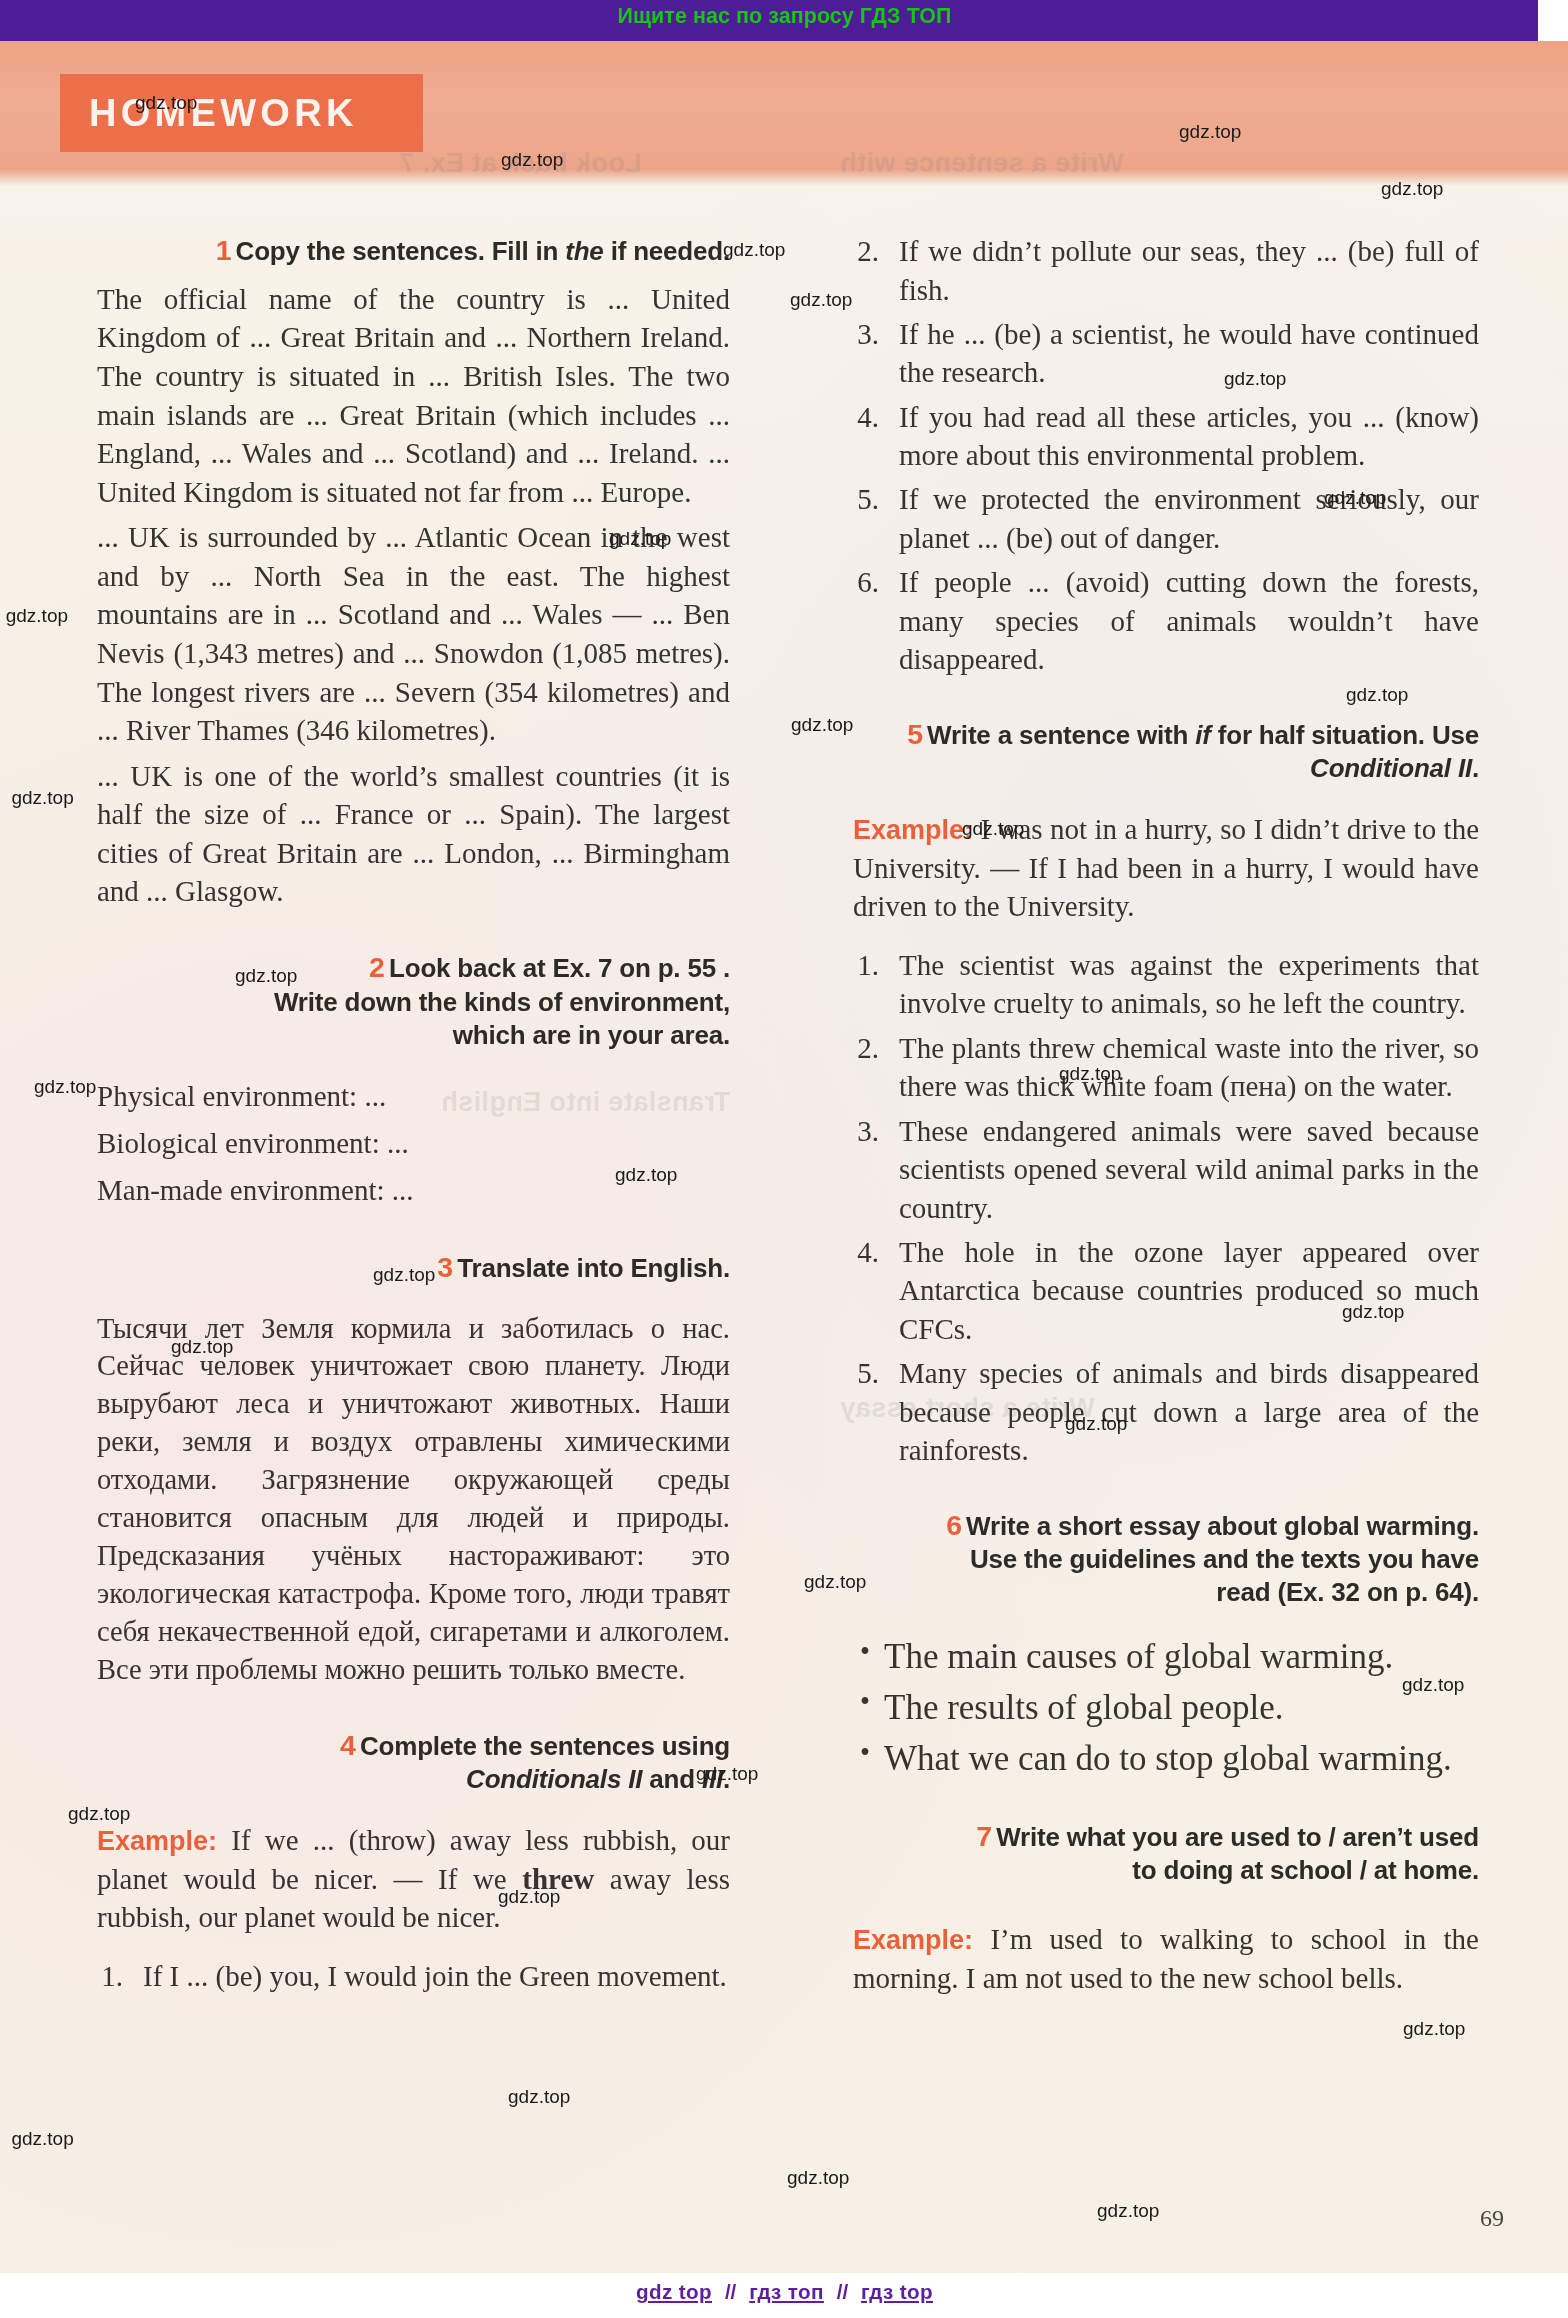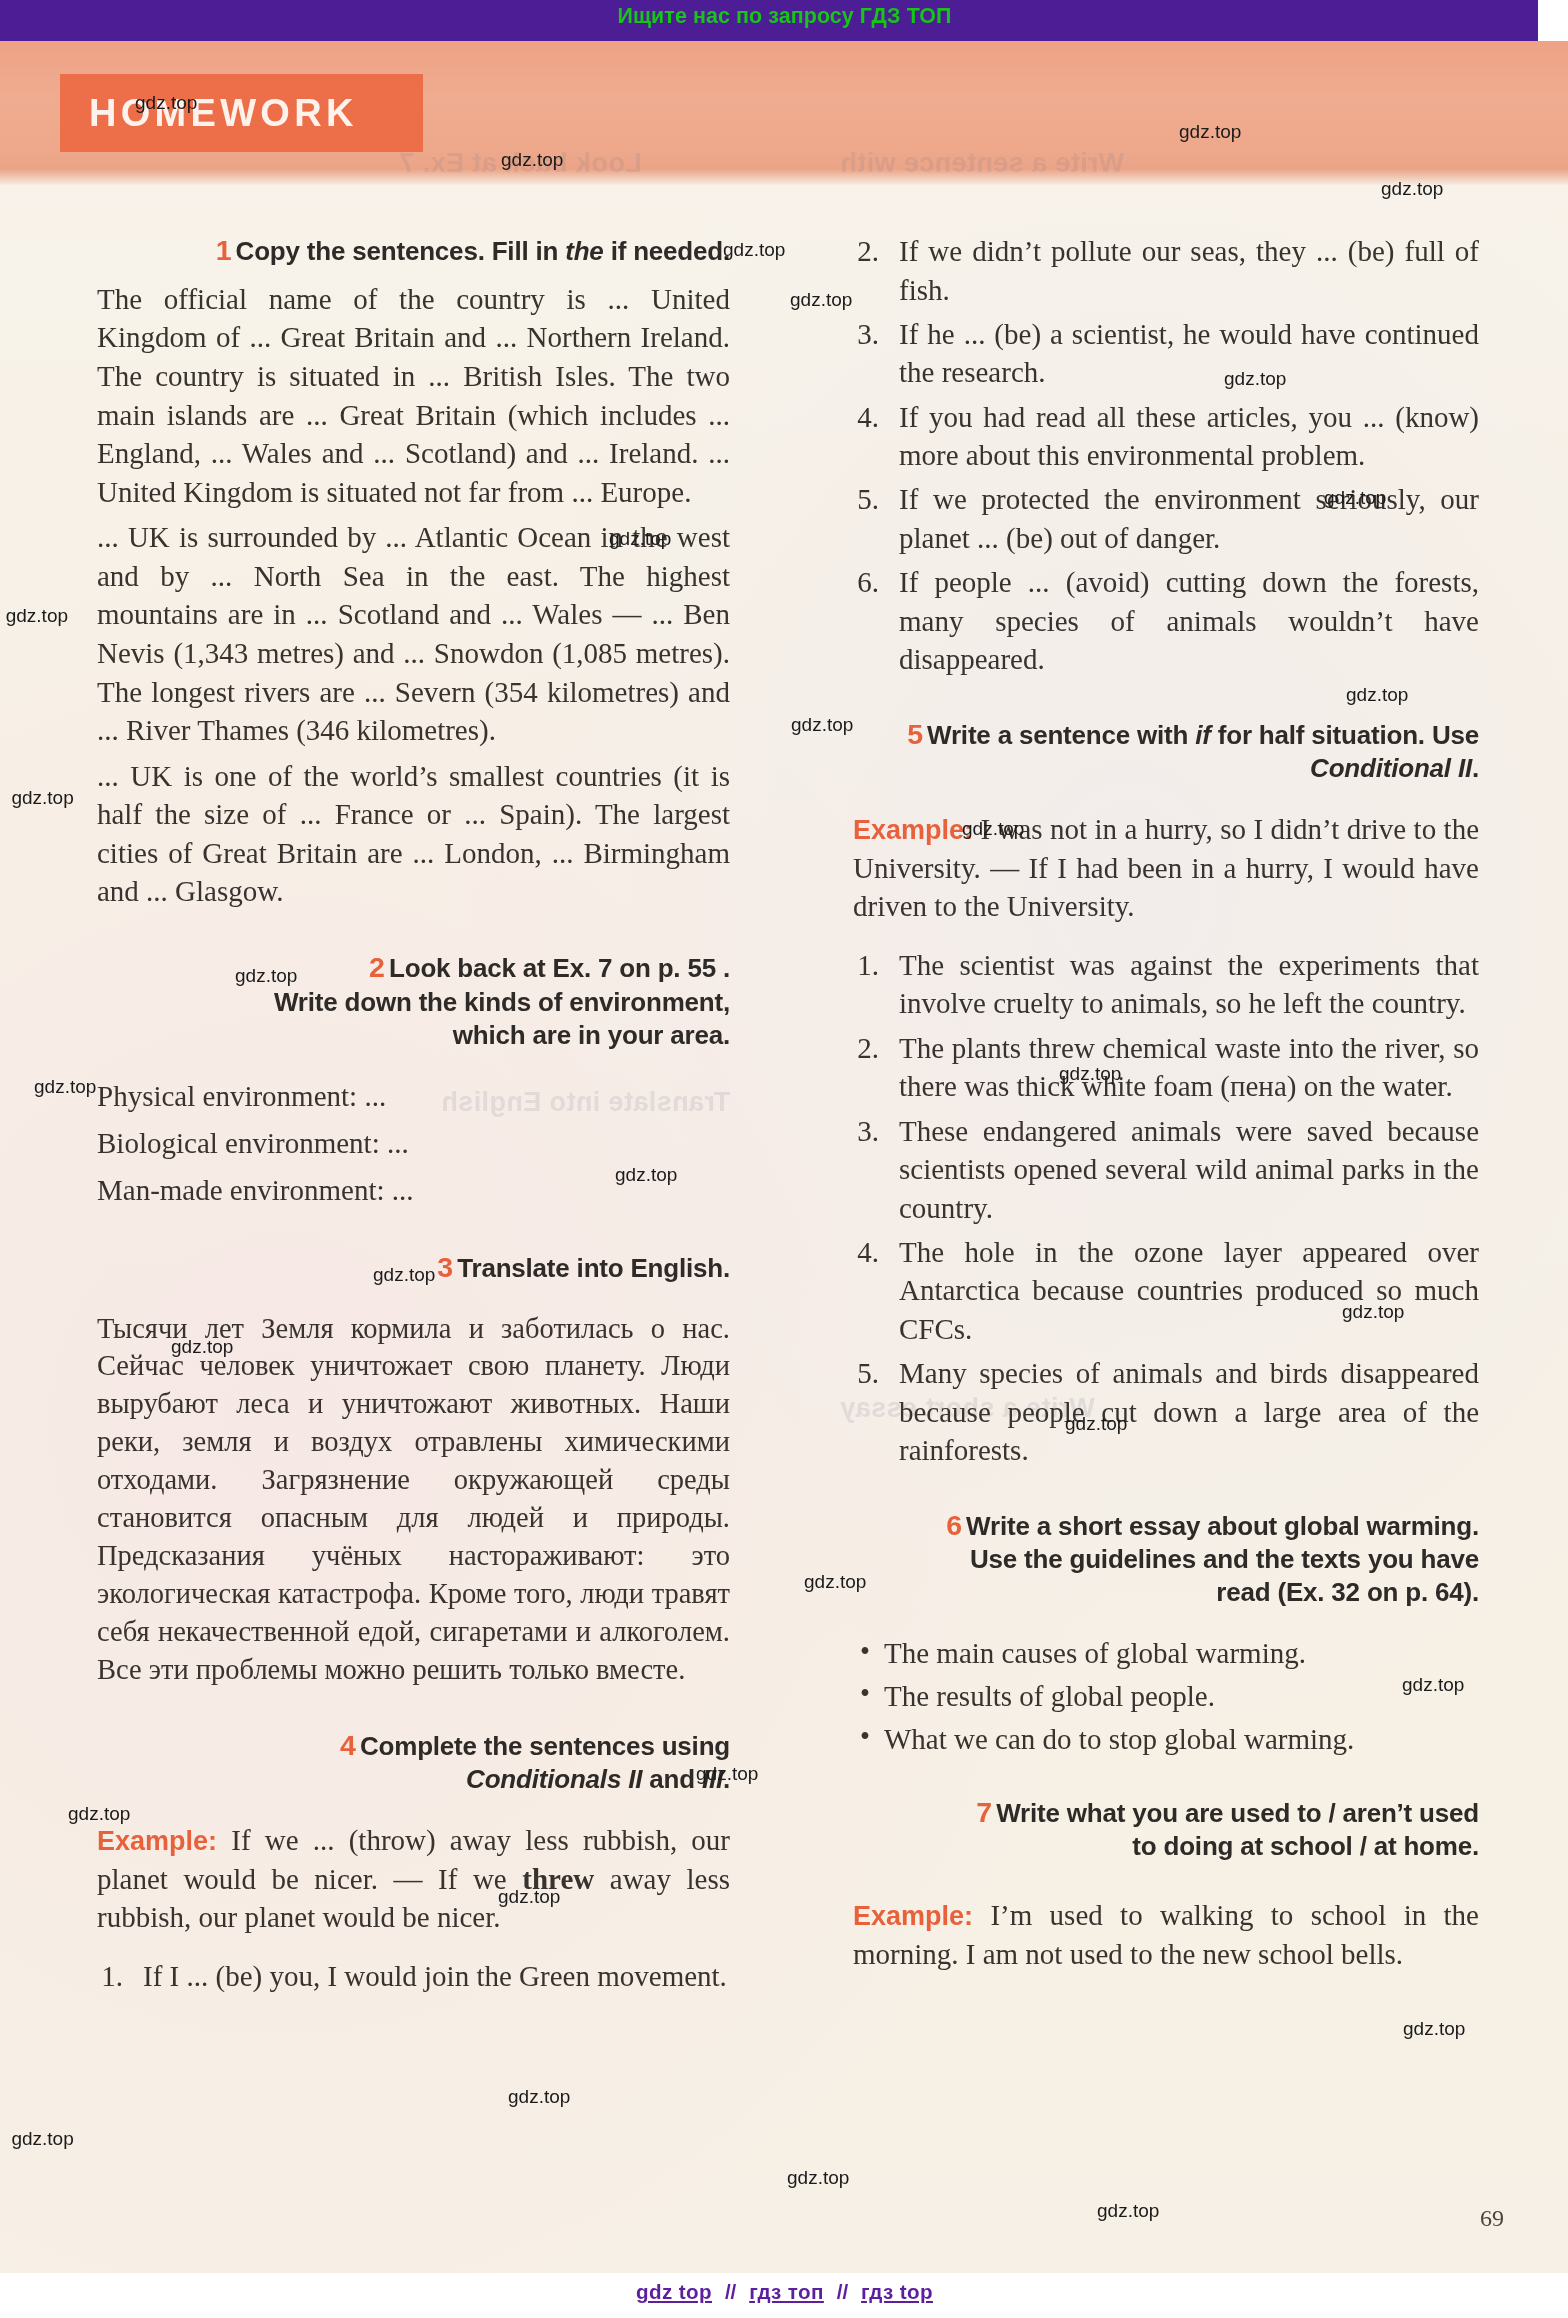--- a/index.html
+++ b/index.html
@@ -127,21 +127,21 @@
   ol.num-list > li .marker{
     position:absolute;left:4.3px;top:0;width:34px;text-align:left;
   }
   
   ol.num-list.tight > li{margin-bottom:1.4px;}
 
   
   ul.bullets{margin:0;padding:0;list-style:none;}
   ul.bullets > li{
     position:relative;padding-left:31px;margin-bottom:4.3px;
-    font-size:29px;line-height:1.33;color:#39332f;
+    font-size:35px;line-height:1.33;color:#39332f;
   }
   ul.bullets > li:before{
     content:"\2022";position:absolute;left:7.1px;top:-1.4px;font-size:28.5px;color:#3a3430;
   }
 
   .kinds-line{
     margin:0 0 8.5px 0;font-size:29px;line-height:1.33;color:#39332f;
   }
 
   

